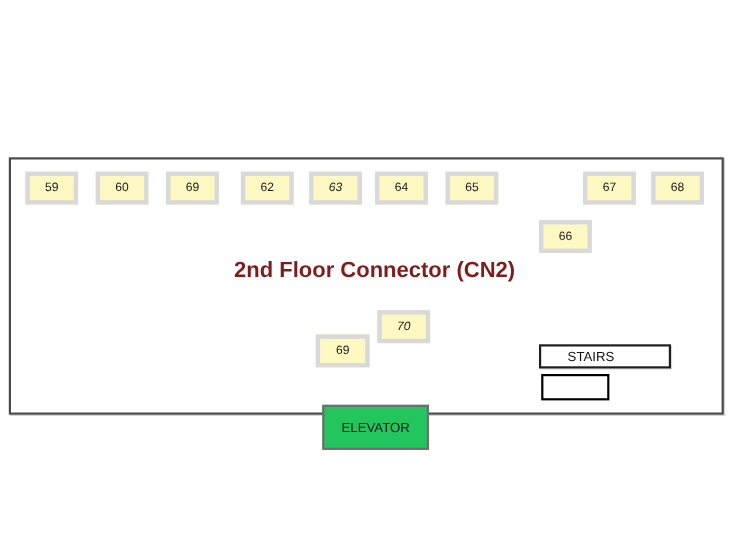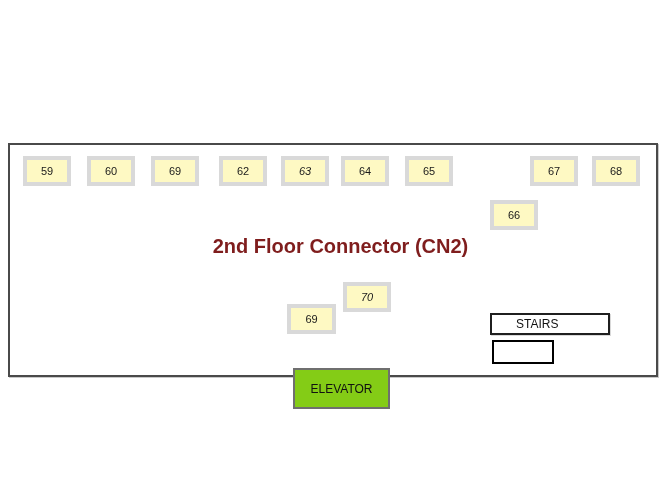--- a/index.html
+++ b/index.html
@@ -96,21 +96,21 @@
     background: #ffffff;
     box-sizing: border-box;
     z-index: 2;
   }
   .elevator-box {
     position: absolute;
     left: 293px;
     top: 368px;
     width: 97px;
     height: 41px;
-    background: #84cc16;
+    background: #22c55e;
     border: 2px solid #6f6f6f;
     box-sizing: border-box;
     display: flex;
     align-items: center;
     justify-content: center;
     font-size: 12px;
     color: #111111;
     z-index: 3;
   }
 </style>

